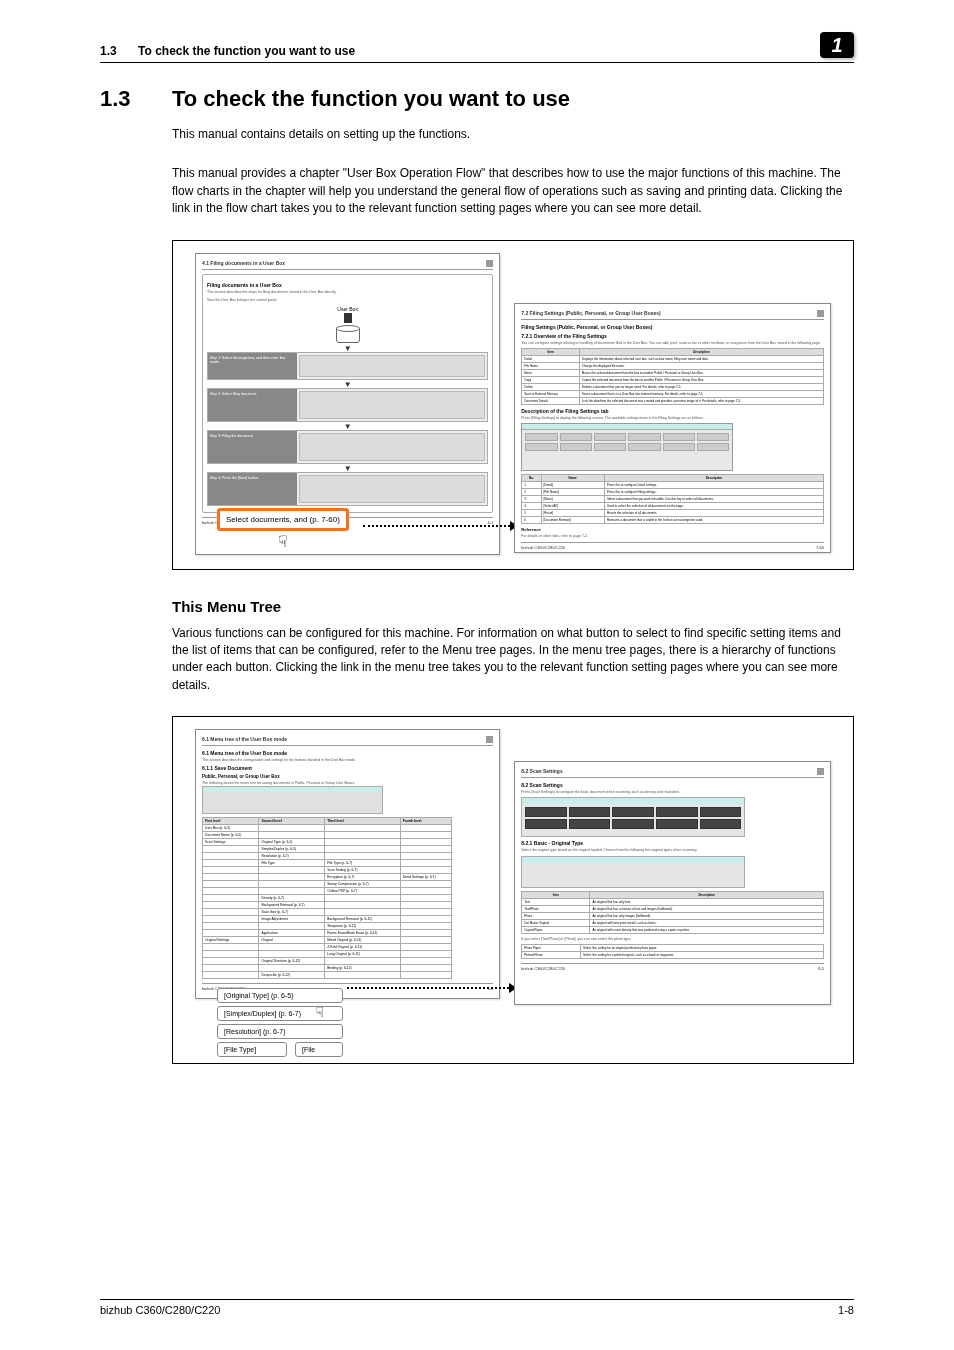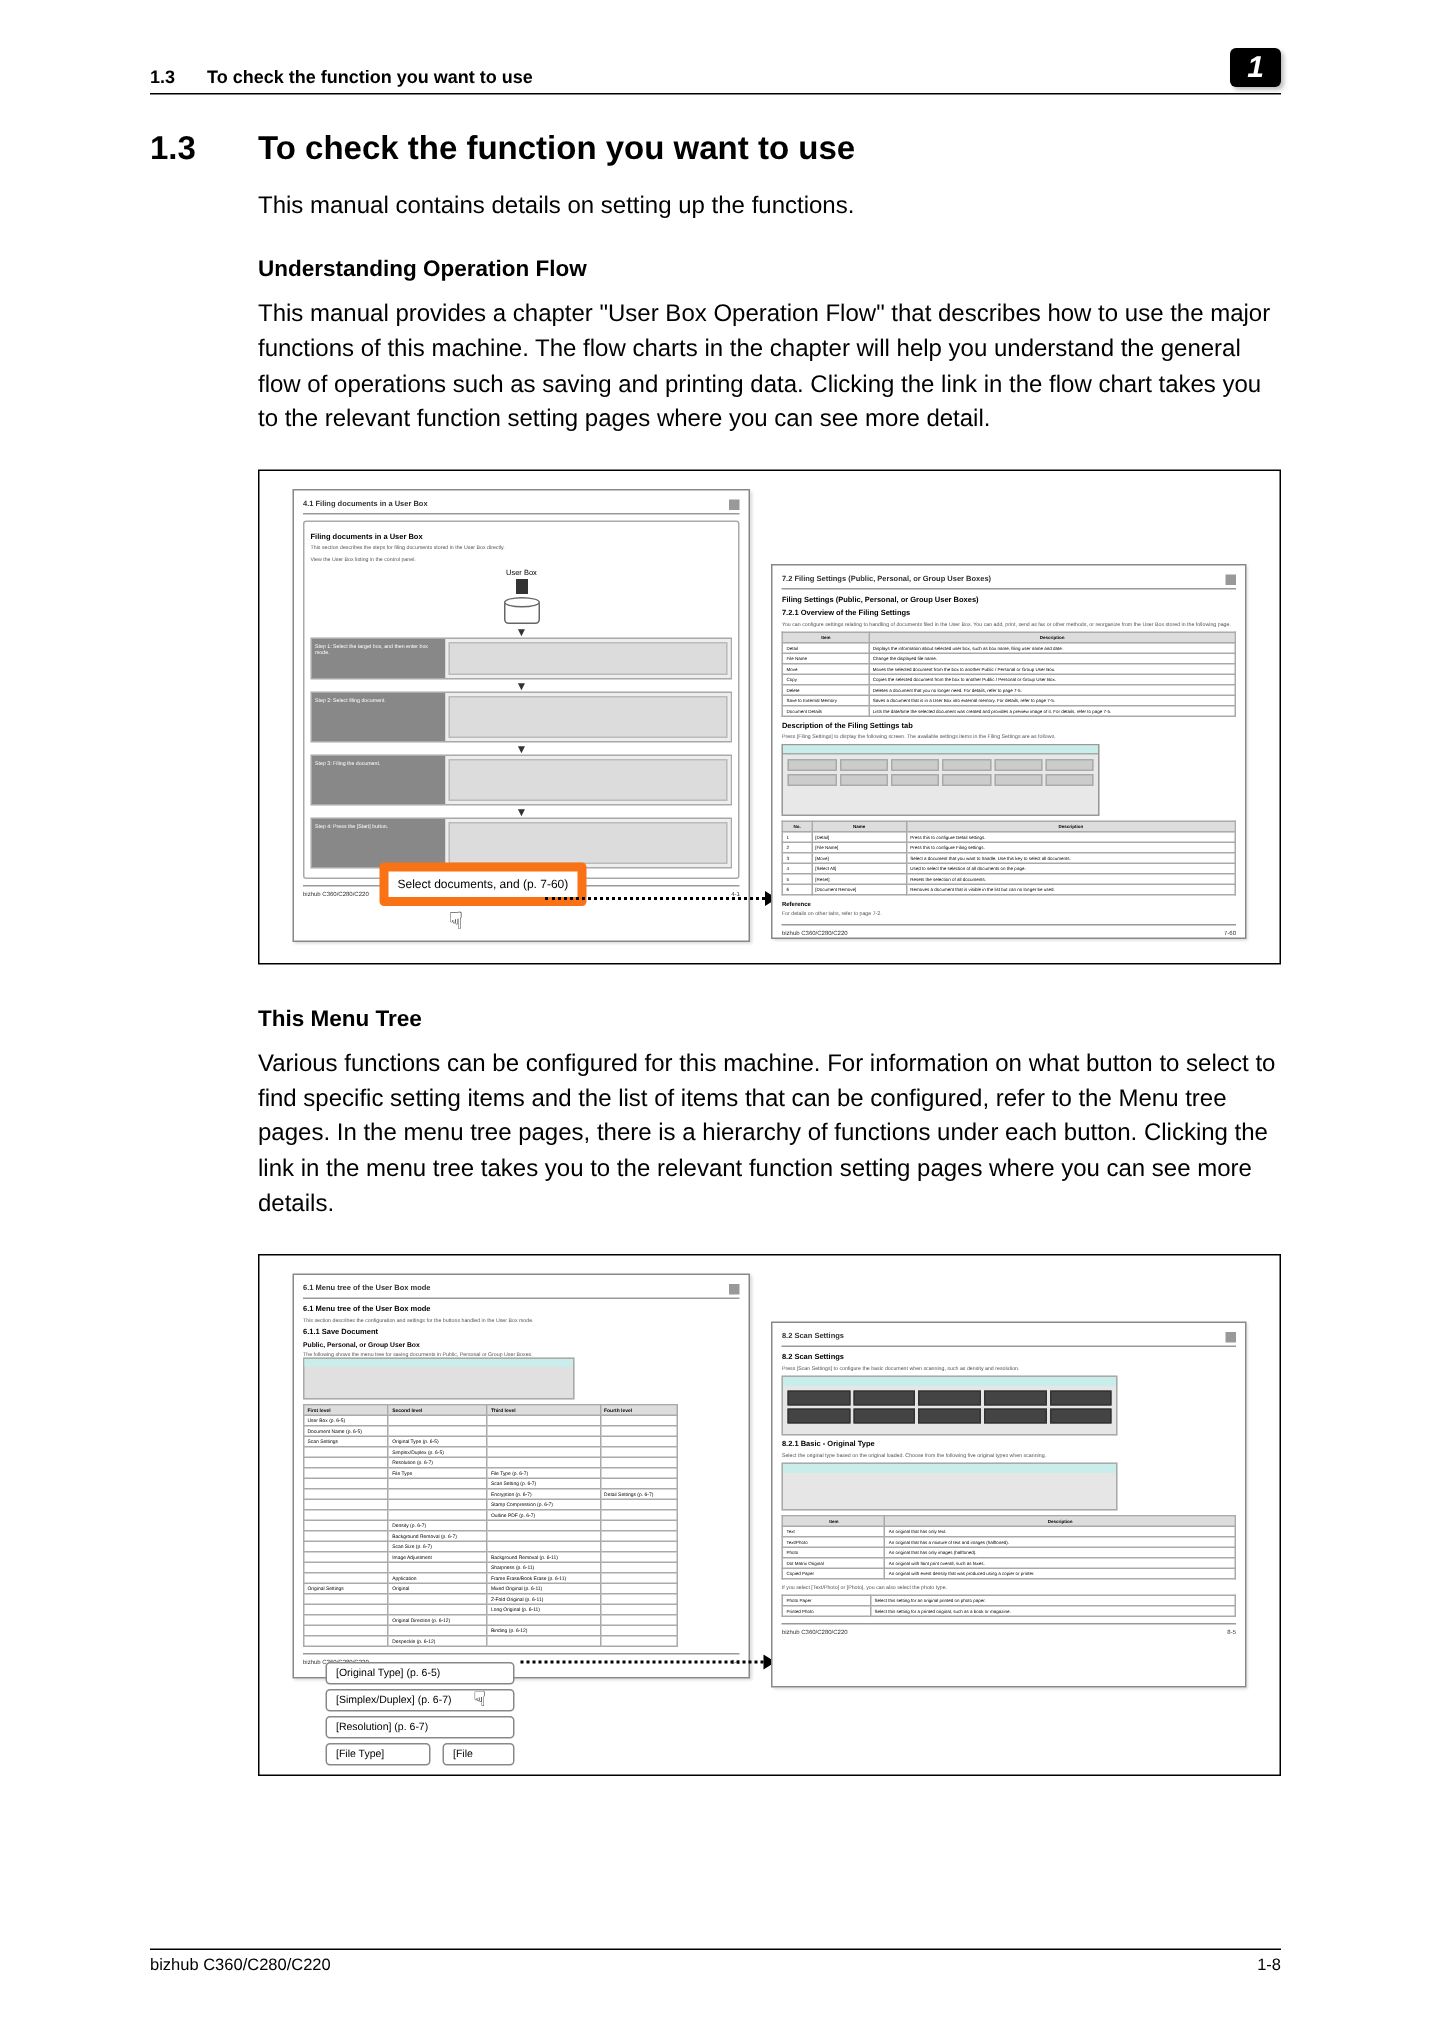--- a/index.html
+++ b/index.html
@@ -43,21 +43,21 @@
   }
   .content {
     position: absolute;
     left: 100px;
     right: 100px;
     top: 86px;
   }
   .h1-row { display: flex; align-items: baseline; margin-bottom: 14px; }
   .h1-num { font-size: 22px; font-weight: bold; width: 72px; }
   .h1-title { font-size: 22px; font-weight: bold; }
-  .body-text { font-size: 16px; line-height: 1.45; margin-left: 72px; margin-bottom: 22px; }
+  .body-text { font-size: 12px; line-height: 1.45; margin-left: 72px; margin-bottom: 22px; }
   .h2 { font-size: 15px; font-weight: bold; margin-left: 72px; margin-bottom: 10px; }
 
   .figure-box {
     margin-left: 72px;
     border: 1px solid #000;
     background: #fff;
     position: relative;
     display: flex;
     padding: 12px 22px;
     margin-bottom: 28px;
@@ -116,24 +116,23 @@
   }
   .dotted-line {
     border-top: 2px dotted #000;
     flex:1;
   }
   .arrowhead {
     width:0;height:0;border-top:5px solid transparent;border-bottom:5px solid transparent;border-left:8px solid #000;
   }
 
   .callout {
-    background:#fff; border:6px solid #f97316; border-radius:3px;
+    background:#fff; border:3px solid #f97316; border-radius:3px;
     font-size:8px; padding:4px 6px; display:flex; align-items:center; gap:6px;
     width: fit-content;
-    margin-left: 36px;
   }
   .hand-icon { font-size:16px; line-height:1; }
 
   
   .mini-table { border:1px solid #999; width:100%; font-size:3px; border-collapse:collapse; margin:3px 0;}
   .mini-table td { border:1px solid #aaa; padding:1px 2px; }
   .mini-table th { border:1px solid #aaa; background:#ddd; padding:1px 2px; font-weight:bold;}
 
   .mini-screenshot { width:70%; height:48px; border:1px solid #999; background:#e8e8e8; margin:3px 0;}
   .mini-screenshot .bar { height:6px; background:#c9edea; border-bottom:1px solid #aaa;}
@@ -180,21 +179,20 @@
   <div class="header-badge">1</div>
 </div>
 
 <div class="content">
   <div class="h1-row">
     <div class="h1-num">1.3</div>
     <div class="h1-title">To check the function you want to use</div>
   </div>
   <p class="body-text">This manual contains details on setting up the functions.</p>
 
-  <h3 class="h2">Understanding Operation Flow</h3>
   <p class="body-text">This manual provides a chapter "User Box Operation Flow" that describes how to use the major functions of this machine. The flow charts in the chapter will help you understand the general flow of operations such as saving and printing data. Clicking the link in the flow chart takes you to the relevant function setting pages where you can see more detail.</p>
 
   <div class="figure-box" style="height:330px">
     <div class="fig-left">
       <div class="mini-page" style="height:302px">
         <div class="mini-header">
             <span>4.1   Filing documents in a User Box</span>
             <span class="sq"></span>
           </div>
         <div class="flow-inner">

